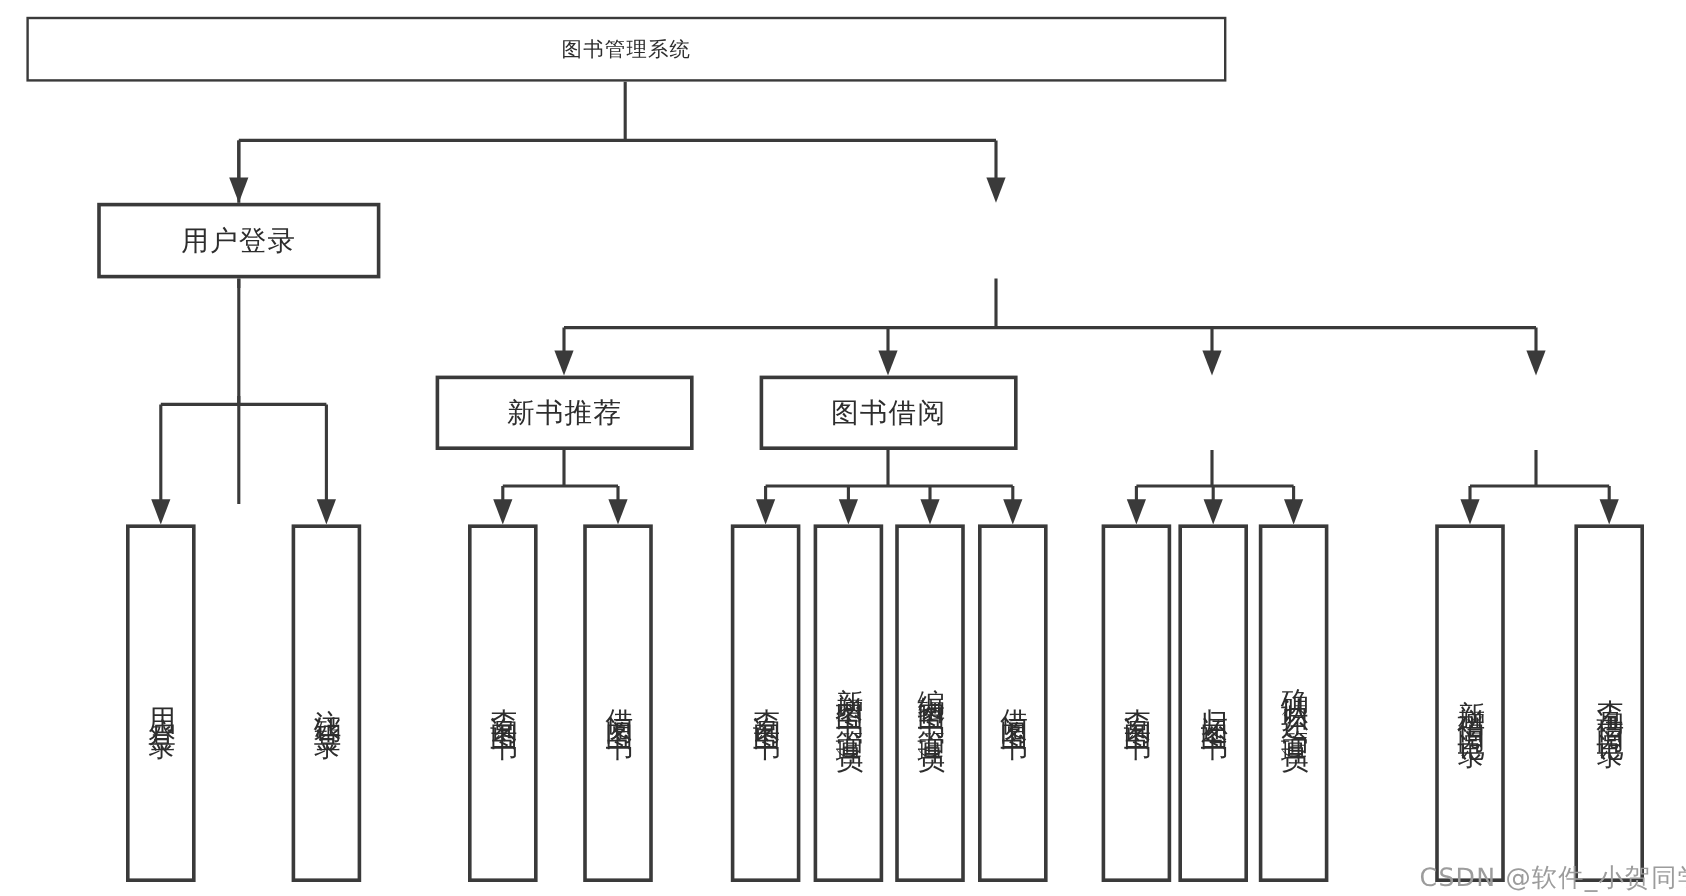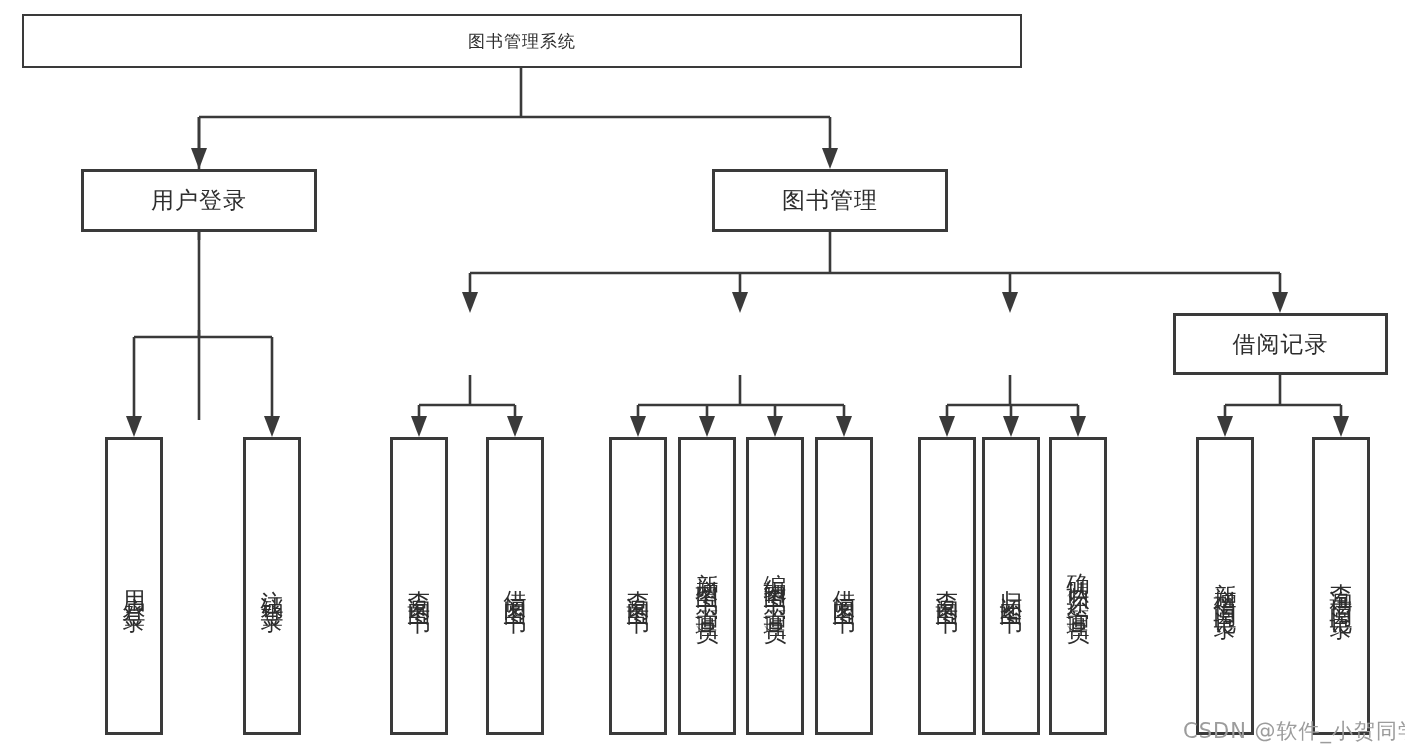--- a/index.html
+++ b/index.html
@@ -106,23 +106,23 @@
       <use href="#arrowhead" transform="translate(1011,437)"></use>
       <use href="#arrowhead" transform="translate(1078,437)"></use>
       <use href="#arrowhead" transform="translate(1225,437)"></use>
       <use href="#arrowhead" transform="translate(1341,437)"></use>
     </g>
   </svg>
 
   <div class="box root" style="left:22px; top:14px; width:1000px; height:54px;">图书管理系统</div>
 
   <div class="box" style="left:81px; top:169px; width:236px; height:63px;">用户登录</div>
-  <div class="box" style="left:712px; top:169px; width:236px; height:63px;">图书管理</div>
 
-  <div class="box" style="left:1173px; top:313px; width:215px; height:62px;">借阅记录</div>
+  <div class="box" style="left:363px; top:313px; width:215px; height:62px;">新书推荐</div>
+  <div class="box" style="left:633px; top:313px; width:215px; height:62px;">图书借阅</div>
 
   <div class="vbox" style="left:105px; top:437px;">
     <span class="vtext">用户登录</span>
   </div>
   <div class="vbox" style="left:243px; top:437px;">
     <span class="vtext">注销登录</span>
   </div>
 
   <div class="vbox" style="left:390px; top:437px;">
     <span class="vtext">查询图书</span>

